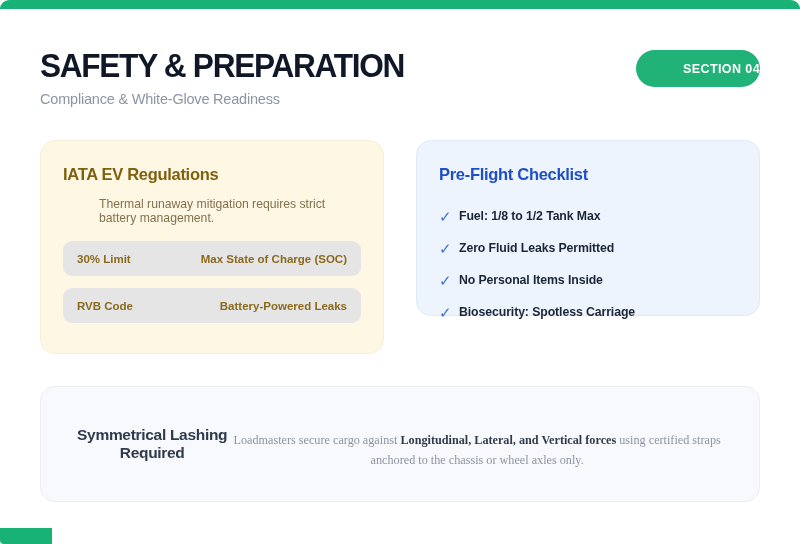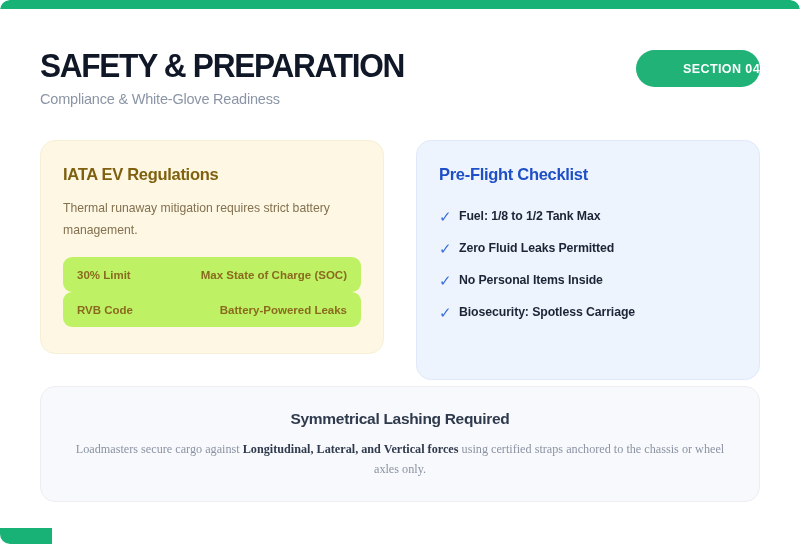--- a/index.html
+++ b/index.html
@@ -10,21 +10,21 @@
     background: #ffffff;
     font-family: "Liberation Sans", sans-serif;
     overflow: hidden;
   }
 
   .slide {
     position: relative;
     width: 800px;
     height: 544px;
     background: #ffffff;
-    border-radius: 10px;
+    border-radius: 4px;
     overflow: hidden;
   }
 
   
   .top-bar {
     position: absolute;
     top: 0; left: 0;
     width: 800px;
     height: 9px;
     background: #18b277;
@@ -92,56 +92,57 @@
   .card-amber {
     left: 40px;
     width: 344px;
     height: 214px;
     background: #fdf7e4;
     border: 1px solid #f7efd5;
   }
   .card-blue {
     left: 416px;
     width: 344px;
-    height: 240px;
+    height: 176px;
     background: #eef4fd;
     border: 1px solid #dfe9fb;
   }
   .card-inner { padding: 24px 22px 0 22px; }
 
   .card-title-amber {
     font-size: 16.5px;
     font-weight: 700;
     color: #7f600f;
     letter-spacing: -0.3px;
   }
   .card-title-blue {
     font-size: 16.5px;
     font-weight: 700;
     color: #1f4fc6;
     letter-spacing: -0.3px;
   }
   .card-desc {
     margin-top: 13px;
     font-size: 12.2px;
-    line-height: 22px;
+    line-height: 14px;
     color: #83714f;
     max-width: 290px;
+    margin-left: 36px;
   }
 
   .spec-list { margin-top: 16px; }
   .spec-row {
     display: flex;
     align-items: center;
     justify-content: space-between;
     height: 35px;
-    background: #bef264;
+    background: #e5e5e5;
     border-radius: 9px;
     padding: 0 14px;
-    margin-bottom: 0;
+    margin-bottom: 12px;
   }
   .spec-key {
     font-size: 11.5px;
     font-weight: 700;
     color: #8a6a1f;
   }
   .spec-val {
     font-size: 11.5px;
     font-weight: 700;
     color: #8a6a1f;
@@ -173,21 +174,21 @@
   .note-panel {
     position: absolute;
     left: 40px;
     top: 386px;
     width: 720px;
     height: 116px;
     background: #f8f9fc;
     border: 1px solid #eceef4;
     border-radius: 15px;
     display: flex;
-    flex-direction: column;
+    flex-direction: row;
     align-items: center;
     justify-content: center;
     padding: 0 34px;
   }
   .note-title {
     font-size: 15.5px;
     font-weight: 700;
     color: #2f3a4d;
     letter-spacing: -0.3px;
     text-align: center;

